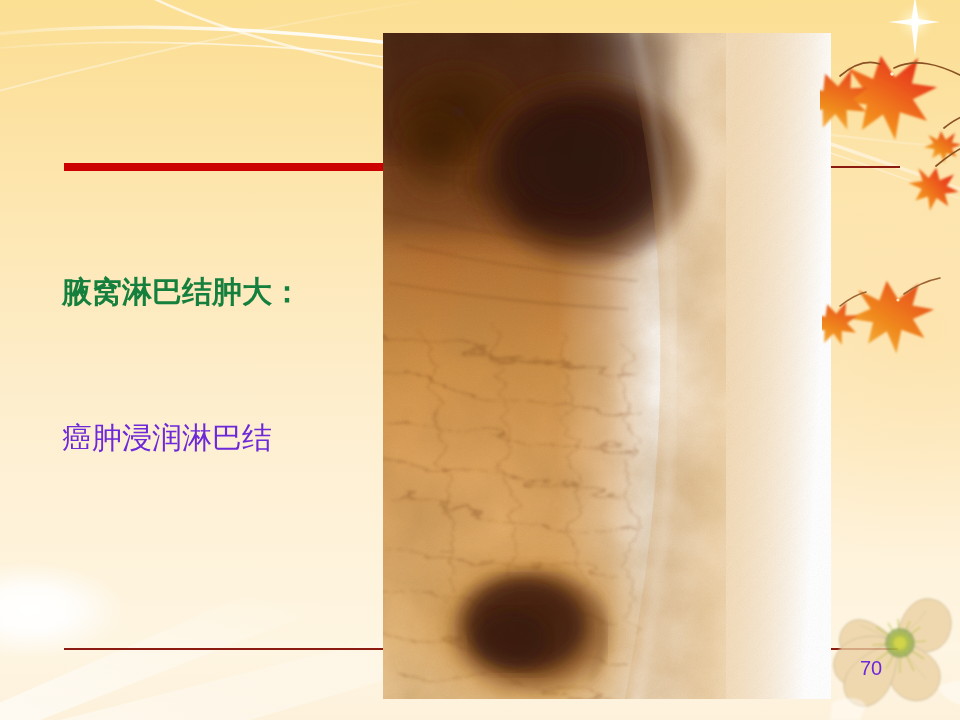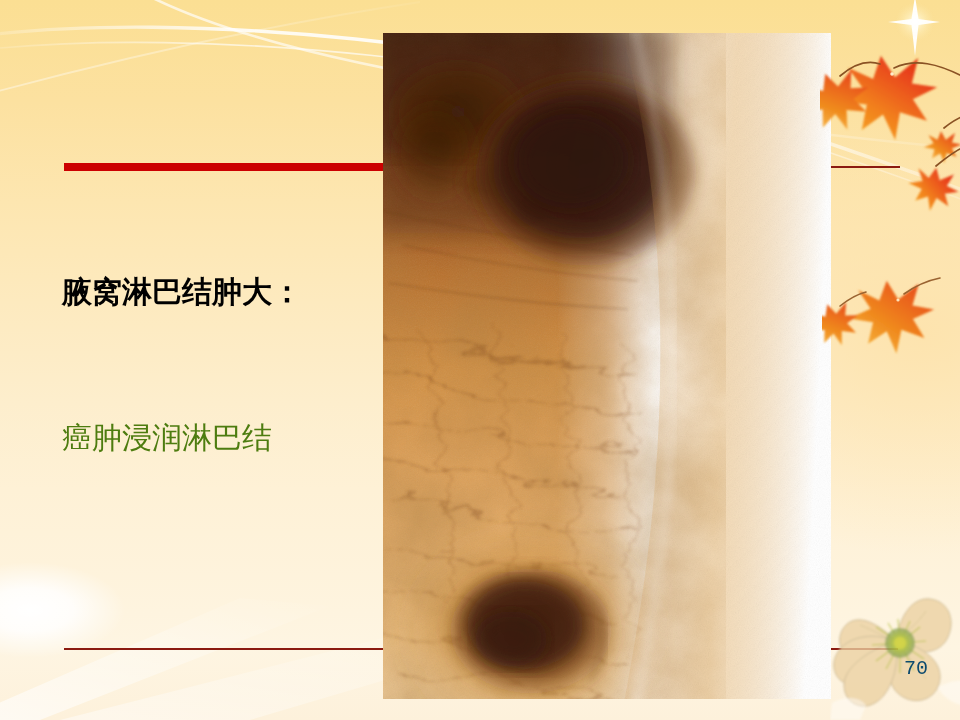--- a/index.html
+++ b/index.html
@@ -90,46 +90,46 @@
   }
 
   
   .slide-heading {
     position: absolute;
     left: 62px;
     top: 277px;
     font-size: 30px;
     line-height: 1.0;
     font-weight: bold;
-    color: #000000;
+    color: #15803d;
     letter-spacing: 0px;
     white-space: nowrap;
     z-index: 6;
   }
   .slide-body {
     position: absolute;
     left: 62px;
     top: 416px;
     font-size: 30px;
     line-height: 43px;
-    color: #4d7c0f;
+    color: #6d28d9;
     font-weight: normal;
     z-index: 6;
   }
   .slide-body div { white-space: nowrap; }
 
   
   .page-number {
     position: absolute;
-    left: 904px;
+    left: 860px;
     top: 657px;
     font-size: 20px;
-    color: #0c4a6e;
+    color: #6d28d9;
     z-index: 9;
-    font-family: Liberation Mono, monospace;
+    font-family: Liberation Sans, sans-serif;
   }
 
   
   .xray-panel {
     position: absolute;
     left: 383px;
     top: 33px;
     width: 448px;
     height: 666px;
     overflow: hidden;

